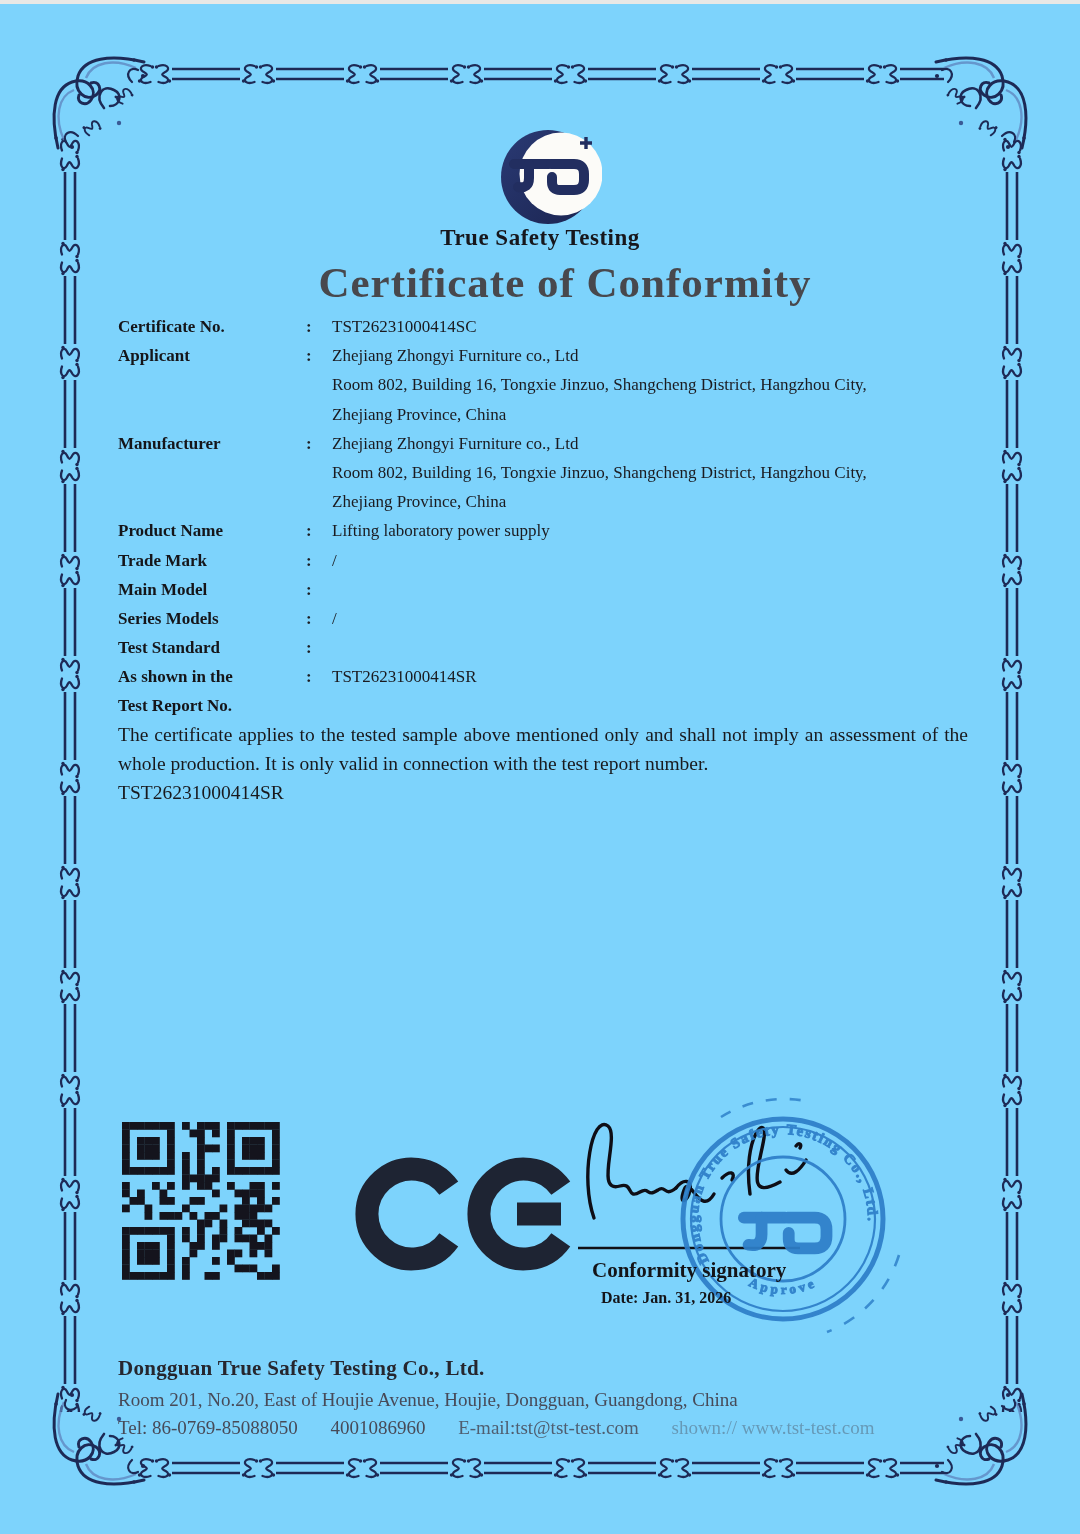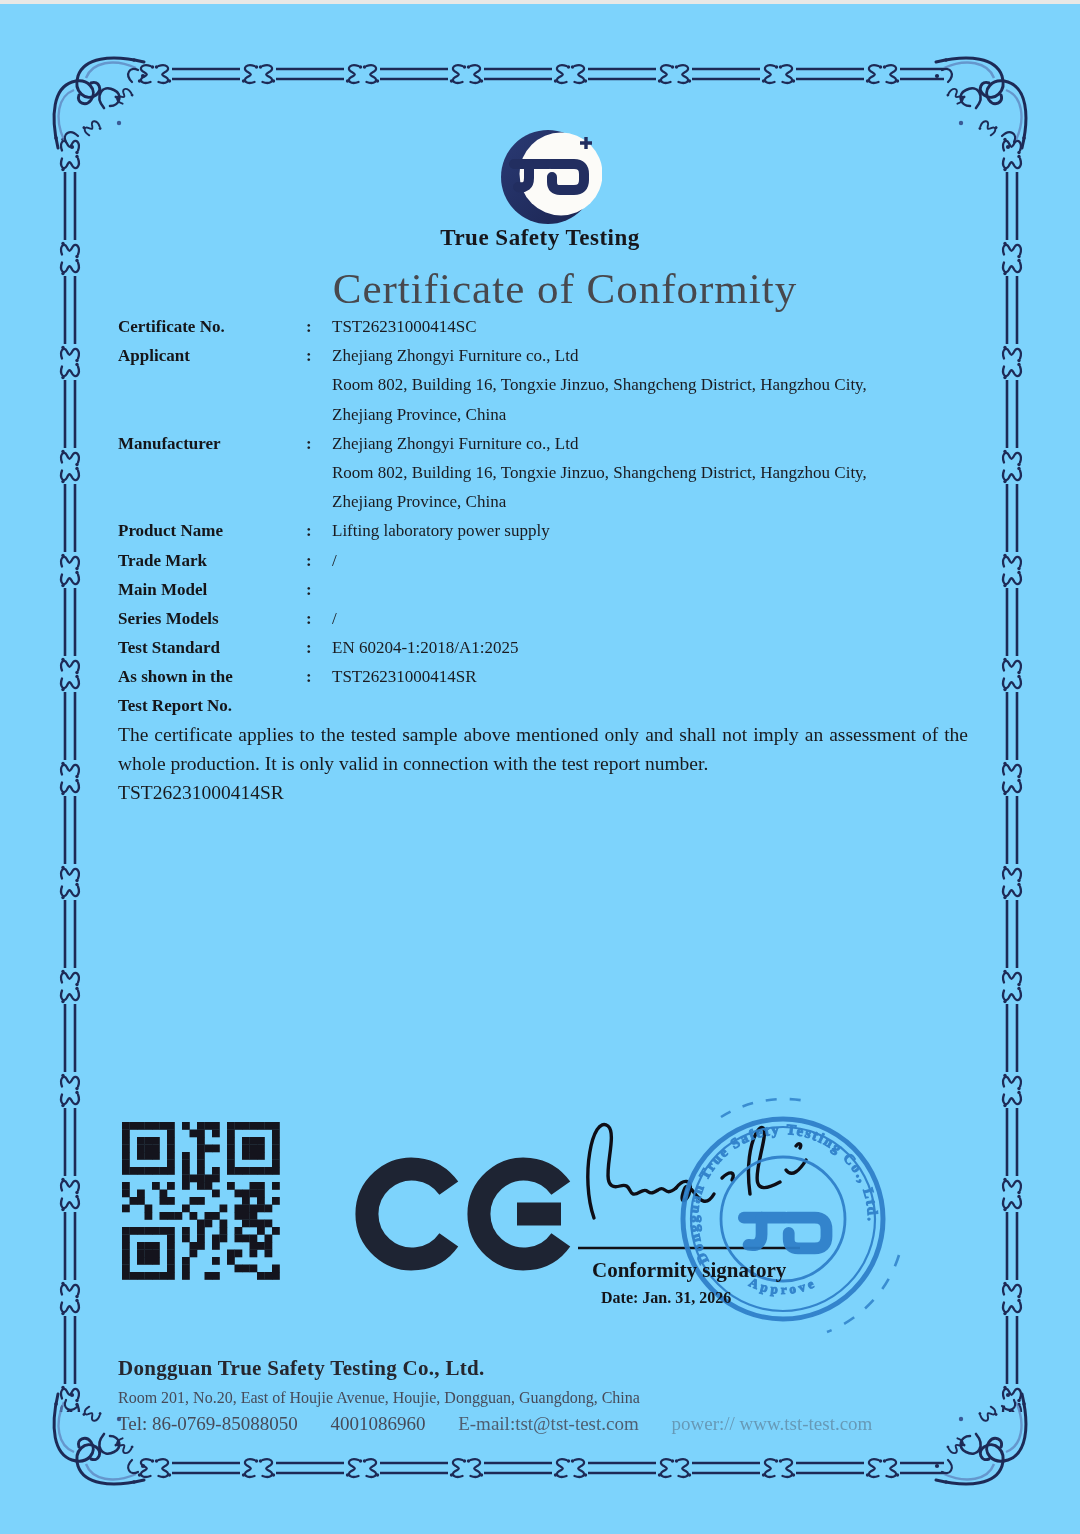--- a/index.html
+++ b/index.html
@@ -9,40 +9,40 @@
     font-family:"Liberation Serif","DejaVu Serif",serif;color:#1d1d21;
   }
   .abs{position:absolute;}
   .border-frame{position:absolute;left:0;top:0;z-index:1;}
 
   .brand{
     position:absolute;left:0;top:221px;width:1080px;text-align:center;
     font-size:23px;font-weight:bold;letter-spacing:.5px;color:#17171c;z-index:2;
   }
   .title{
-    position:absolute;left:50px;top:260px;width:1030px;text-align:center;
-    font-size:43px;font-weight:normal;color:#48484d;letter-spacing:1px;z-index:2;
+    position:absolute;left:50px;top:254px;width:1030px;text-align:center;
+    font-size:43px;font-weight:bold;color:#48484d;letter-spacing:1px;z-index:2;
   }
   .fields{position:absolute;left:118px;top:308px;width:860px;z-index:2;}
   .frow{display:flex;height:29.2px;line-height:29.2px;font-size:17px;}
   .flabel{width:188px;font-weight:bold;color:#151519;}
   .fcolon{width:26px;font-weight:bold;}
   .fvalue{flex:1;color:#1b1b20;}
 
   .bodytext{position:absolute;left:118px;top:716px;width:850px;z-index:2;
     font-size:19.5px;line-height:29px;color:#19191d;}
   .bodytext p{margin:0;}
   .p-justify{text-align:justify;}
 
   .sig-label{position:absolute;left:592px;top:1254px;font-size:21px;font-weight:bold;color:#141418;z-index:6;}
   .sig-date{position:absolute;left:601px;top:1285px;font-size:16px;font-weight:bold;color:#141418;z-index:6;}
 
   .footer{position:absolute;left:118px;top:1352px;z-index:2;}
   .footer .f1{font-size:21px;font-weight:bold;color:#26262e;letter-spacing:.3px;}
-  .footer .f2{font-size:16px;color:#474a58;margin-top:8px;font-family:Liberation Serif, serif;}
+  .footer .f2{font-size:19px;color:#474a58;margin-top:8px;font-family:Liberation Serif, serif;}
   .footer .f3{font-size:19px;color:#474a58;margin-top:6px;}
   .footer .f3 span{margin-right:28px;}
   .contact-web{opacity:.42;}
   .contact-email{opacity:.85;}
 
   svg text{font-family:"Liberation Serif","DejaVu Serif",serif;}
 </style>
 </head>
 <body>
 
@@ -176,21 +176,20 @@
       <span class="fcolon">:</span>
     </div>
     <div class="frow">
       <span class="flabel">Series Models</span>
       <span class="fcolon">:</span>
       <span class="fvalue">/</span>
     </div>
     <div class="frow">
       <span class="flabel">Test Standard</span>
       <span class="fcolon">:</span>
-      <span class="fvalue">EN 60204-1:2018/A1:2025</span>
     </div>
     <div class="frow">
       <span class="flabel">As shown in the</span>
       <span class="fcolon">:</span>
       <span class="fvalue">TST26231000414SR</span>
     </div>
     <div class="frow">
       <span class="flabel">Test Report No.</span>
     </div>
   </div>
@@ -467,17 +466,17 @@
     </g>
   </svg>
 
   <div class="footer">
     <div class="f1">Dongguan True Safety Testing Co., Ltd.</div>
     <div class="f2">Room 201, No.20, East of Houjie Avenue, Houjie, Dongguan, Guangdong, China</div>
     <div class="f3">
       <span>Tel: 86-0769-85088050</span>
       <span>4001086960</span>
       <span class="contact-email">E-mail:tst@tst-test.com</span>
-      <span class="contact-web">power:// www.tst-test.com</span>
+      <span class="contact-web">shown:// www.tst-test.com</span>
     </div>
   </div>
 
 </div>
 
 </body></html>

